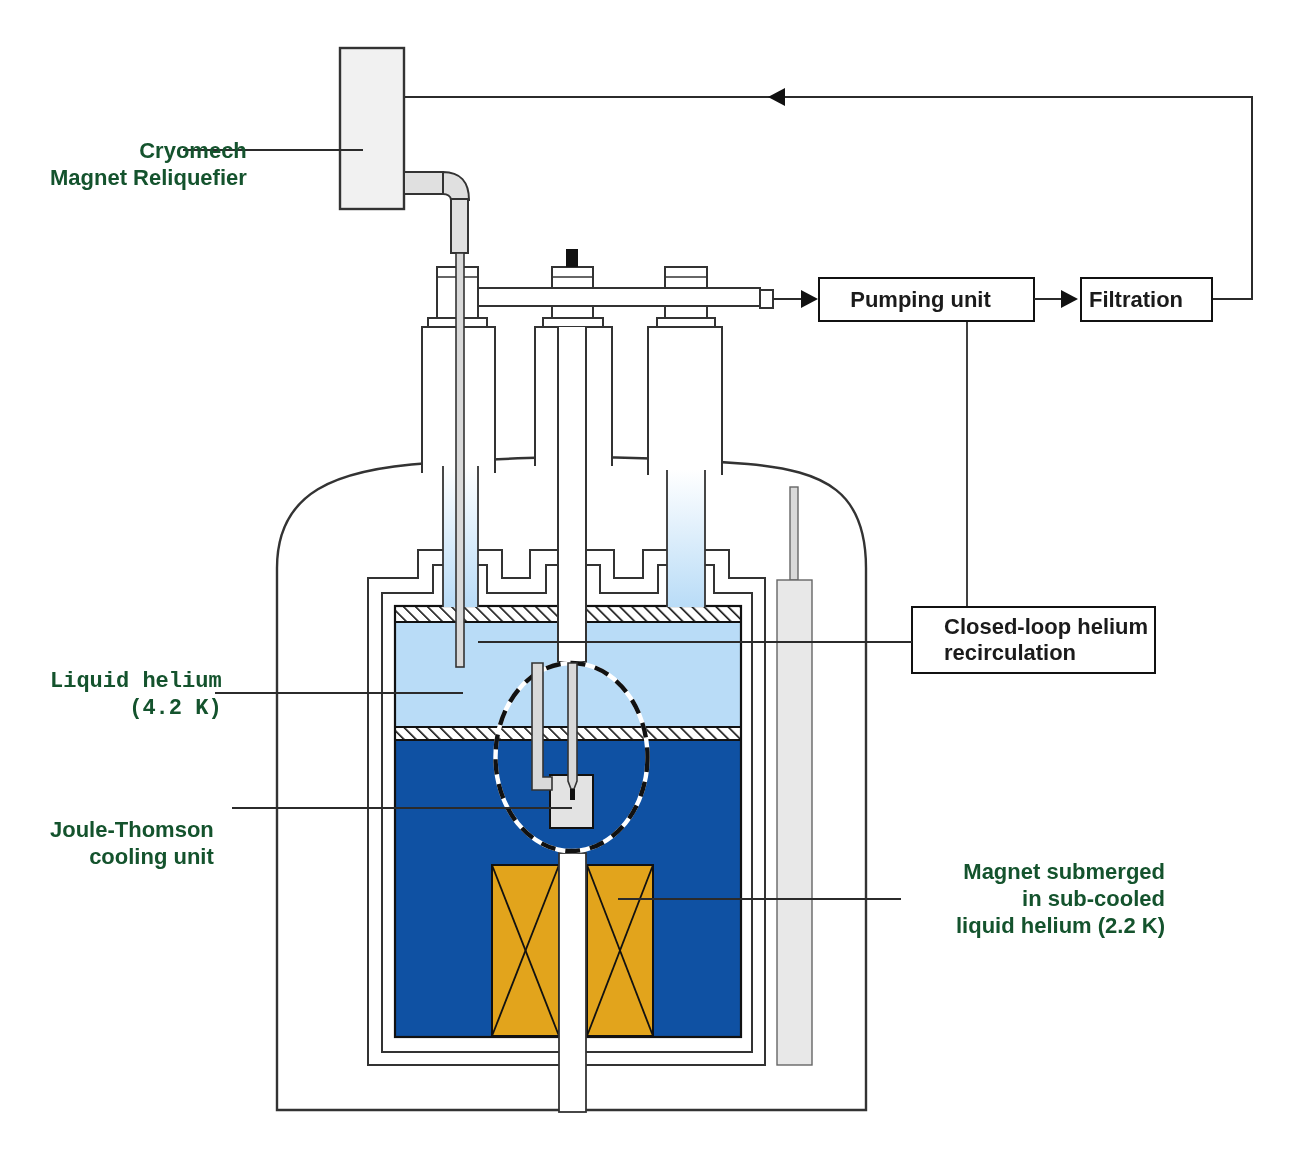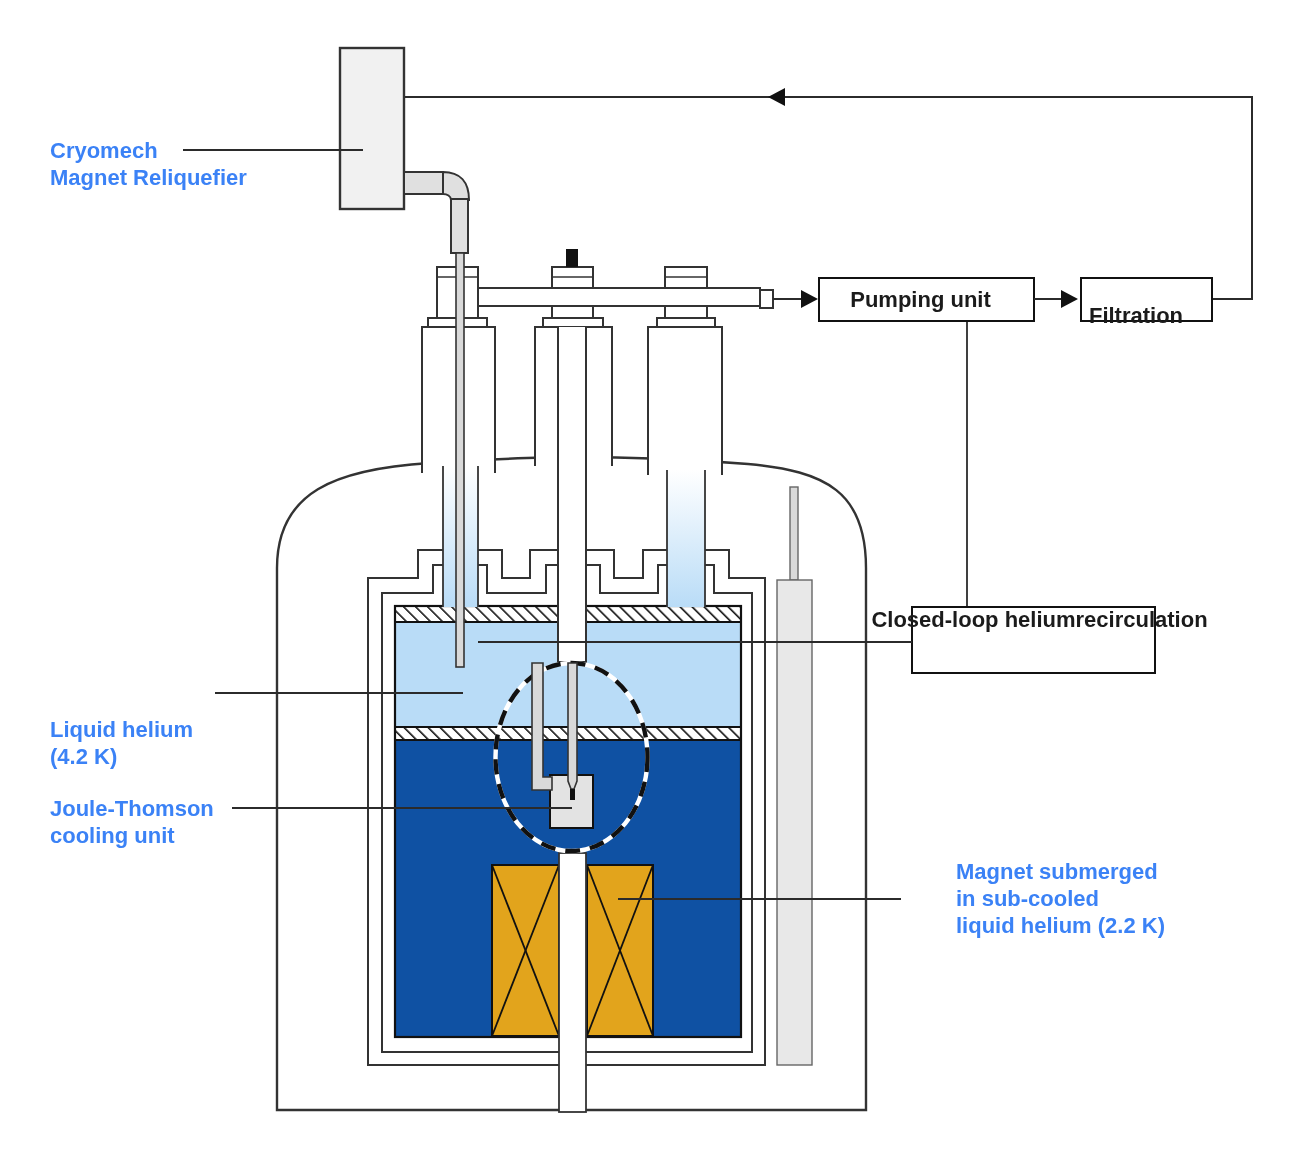--- a/index.html
+++ b/index.html
@@ -1,22 +1,22 @@
 <!DOCTYPE html>
 <html><head>
 <meta charset="utf-8">
 <style>
   html,body{margin:0;padding:0;background:#fff;}
   #stage{position:relative;width:1300px;height:1162px;background:#fff;overflow:hidden;
          font-family:"Liberation Sans",sans-serif;}
   #stage svg{position:absolute;left:0;top:0;}
-  .lbl{position:absolute;font:700 22px/27px "Liberation Sans",sans-serif;color:#3b82f6;white-space:nowrap;}
+  .lbl{position:absolute;font:700 22px/27px "Liberation Sans",sans-serif;color:#14532d;white-space:nowrap;text-align:right;}
   .boxlbl{position:absolute;display:flex;align-items:center;justify-content:center;
           font:700 22px/26px "Liberation Sans",sans-serif;color:#1b1b1b;white-space:nowrap;}
-  .boxlbl.left{justify-content:flex-start;align-items:flex-start;padding-left:12px;box-sizing:border-box;border-radius:8px;}
+  .boxlbl.left{justify-content:flex-start;flex-direction:column;align-items:flex-start;padding-left:32px;box-sizing:border-box;border-radius:8px;}
 </style>
 </head>
 <body>
 
 <div id="stage">
 <svg width="1300" height="1162" viewBox="0 0 1300 1162">
   <defs>
     <pattern id="hatch" patternUnits="userSpaceOnUse" width="8.5" height="8.5" patternTransform="rotate(-45)">
       <rect width="8.5" height="8.5" fill="#ffffff"></rect>
       <line x1="0" y1="0" x2="0" y2="8.5" stroke="#111" stroke-width="3.2"></line>
@@ -110,33 +110,33 @@
   <line x1="215" y1="693" x2="463" y2="693" stroke="#2b2b2b" stroke-width="1.8"></line>
   <line x1="232" y1="808" x2="572" y2="808" stroke="#2b2b2b" stroke-width="1.8"></line>
   <line x1="478" y1="642" x2="912" y2="642" stroke="#2b2b2b" stroke-width="1.8"></line>
   <line x1="618" y1="899" x2="901" y2="899" stroke="#2b2b2b" stroke-width="1.8"></line>
 </svg>
 
   <div class="lbl" style="left:50px;top:137px;">
     <div>Cryomech</div>
     <div>Magnet Reliquefier</div>
   </div>
-  <div class="lbl" style="left:50px;top:716px;">
+  <div class="lbl" style="left:50px;top:668px;font-family:Liberation Mono, monospace;">
     <div>Liquid helium</div>
     <div>(4.2 K)</div>
   </div>
-  <div class="lbl" style="left:50px;top:795px;">
+  <div class="lbl" style="left:50px;top:816px;">
     <div>Joule-Thomson</div>
     <div>cooling unit</div>
   </div>
   <div class="lbl" style="left:920px;top:858px;margin-left:36px;">
     <div>Magnet submerged</div>
     <div>in sub-cooled</div>
     <div>liquid helium (2.2 K)</div>
   </div>
 
   <div class="boxlbl" style="left:819px;top:278px;width:203px;height:43px;">Pumping unit</div>
-  <div class="boxlbl" style="left:1081px;top:294px;width:110px;height:43px;">Filtration</div>
+  <div class="boxlbl" style="left:1081px;top:278px;width:110px;height:43px;">Filtration</div>
   <div class="boxlbl left" style="left:912px;top:607px;width:243px;height:66px;justify-content:center;">
     <div>Closed-loop helium</div>
     <div>recirculation</div>
   </div>
 </div>
 
 </body></html>

